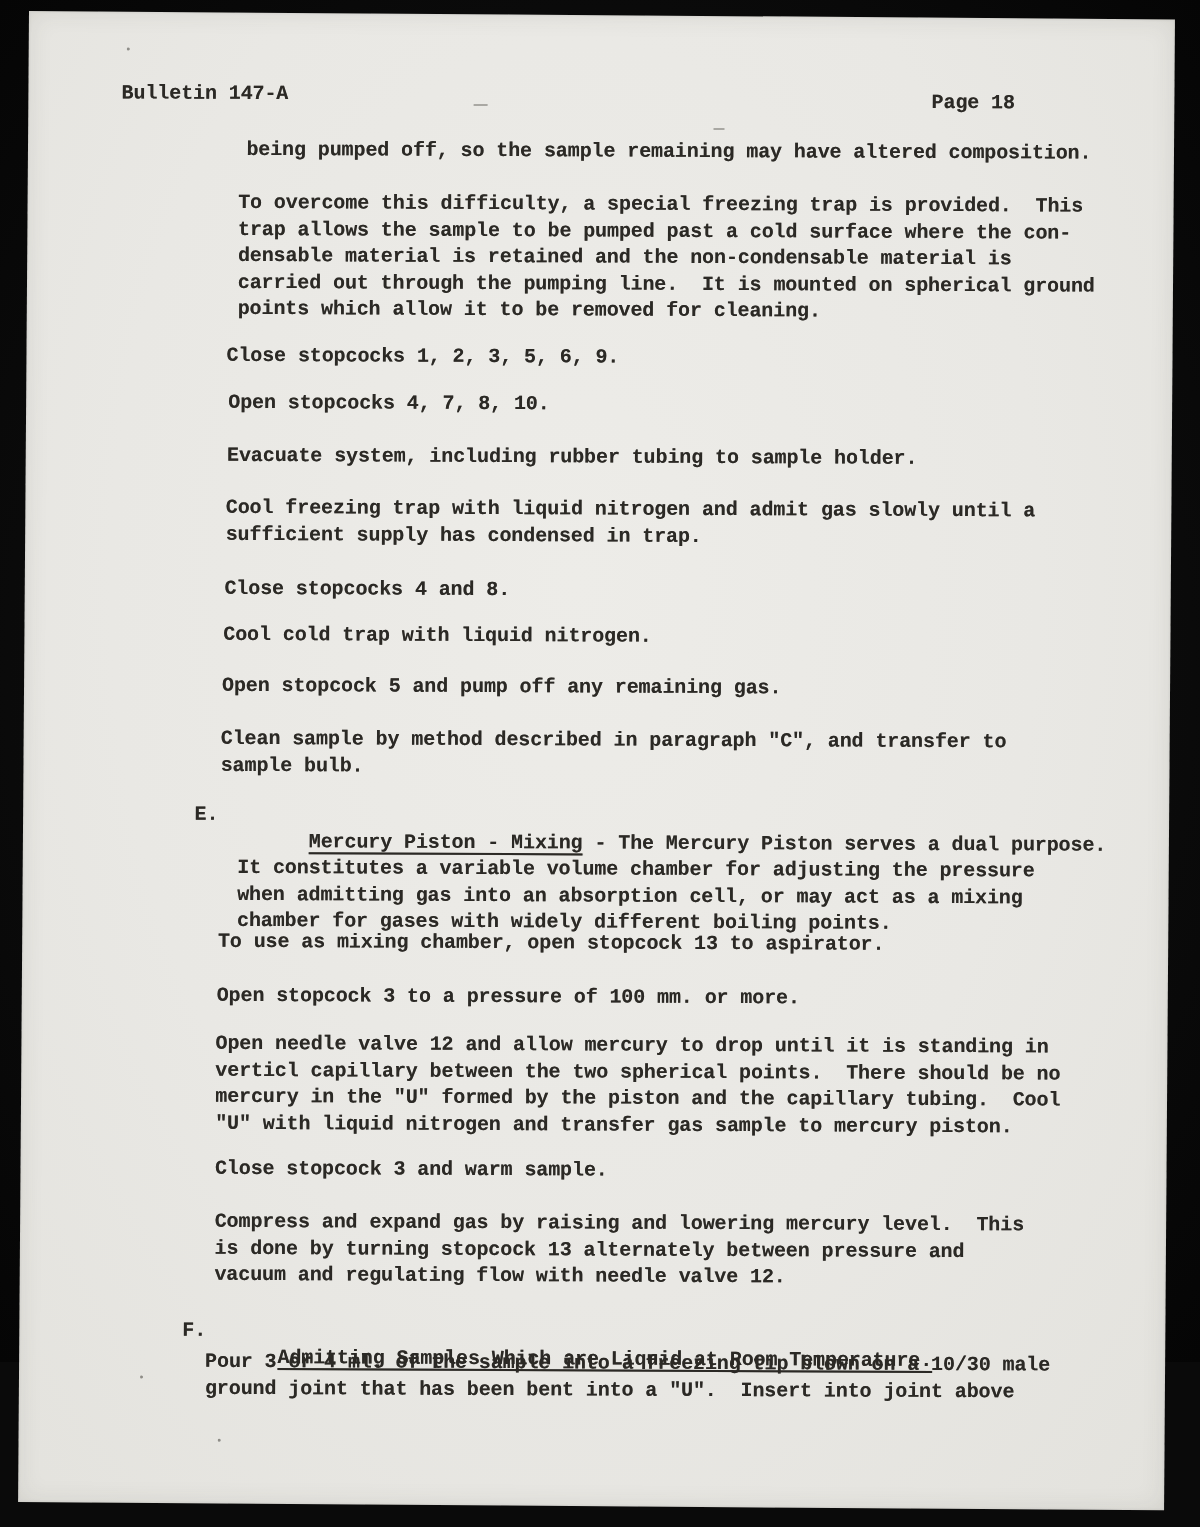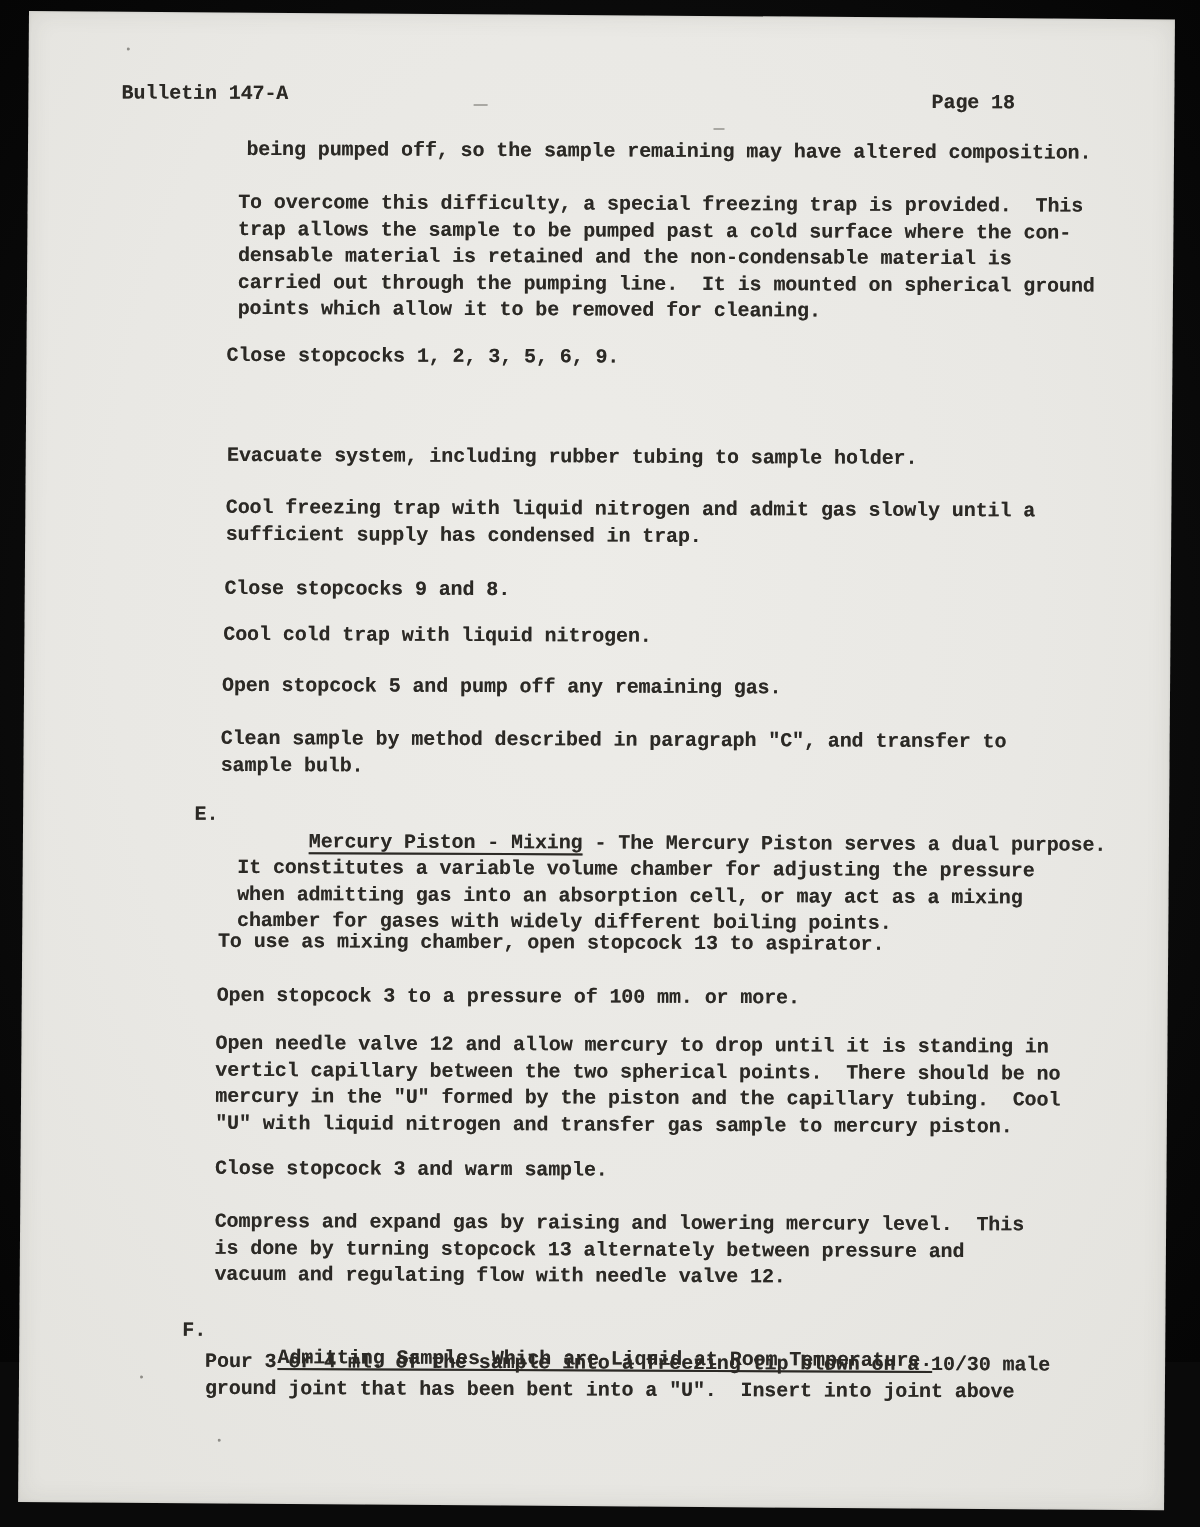--- a/index.html
+++ b/index.html
@@ -85,27 +85,28 @@
     <div class="blk" style="left:247px; top:136px">being pumped off, so the sample remaining may have altered composition.</div>
 
     <div class="blk" style="left:239px; top:189px">To overcome this difficulty, a special freezing trap is provided.  This
 trap allows the sample to be pumped past a cold surface where the con-
 densable material is retained and the non-condensable material is
 carried out through the pumping line.  It is mounted on spherical ground
 points which allow it to be removed for cleaning.</div>
 
     <div class="blk" style="left:228px; top:342px">Close stopcocks 1, 2, 3, 5, 6, 9.</div>
 
+    <div class="blk" style="left:230px; top:389px">Open stopcocks 4, 7, 8, 10.</div>
 
     <div class="blk" style="left:229px; top:442px">Evacuate system, including rubber tubing to sample holder.</div>
 
     <div class="blk" style="left:228px; top:494px">Cool freezing trap with liquid nitrogen and admit gas slowly until a
 sufficient supply has condensed in trap.</div>
 
-    <div class="blk" style="left:227px; top:575px">Close stopcocks 9 and 8.</div>
+    <div class="blk" style="left:227px; top:575px">Close stopcocks 4 and 8.</div>
 
     <div class="blk" style="left:226px; top:621px">Cool cold trap with liquid nitrogen.</div>
 
     <div class="blk" style="left:225px; top:672px">Open stopcock 5 and pump off any remaining gas.</div>
 
     <div class="blk" style="left:224px; top:725px">Clean sample by method described in paragraph "C", and transfer to
 sample bulb.</div>
 
     <div class="blk sec" style="left:241px; top:801px">
       <span class="sec-letter" style="left:-43px">E.</span><span class="underlined">Mercury Piston - Mixing</span><span> - The Mercury Piston serves a dual purpose.

